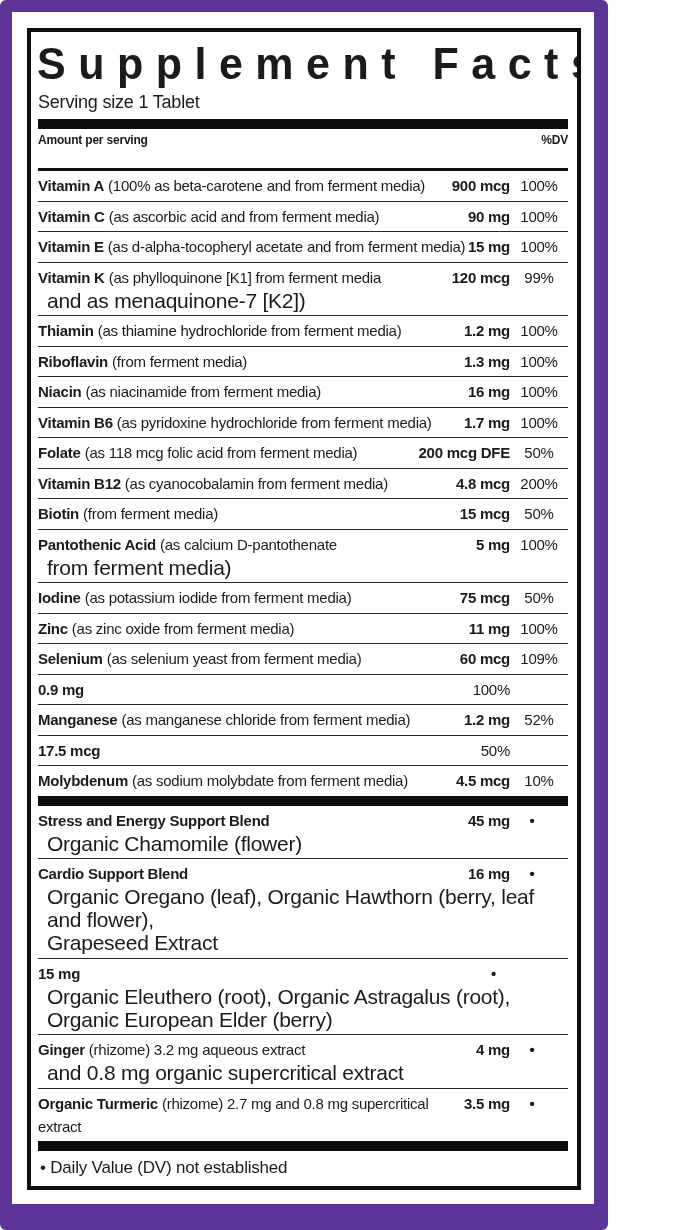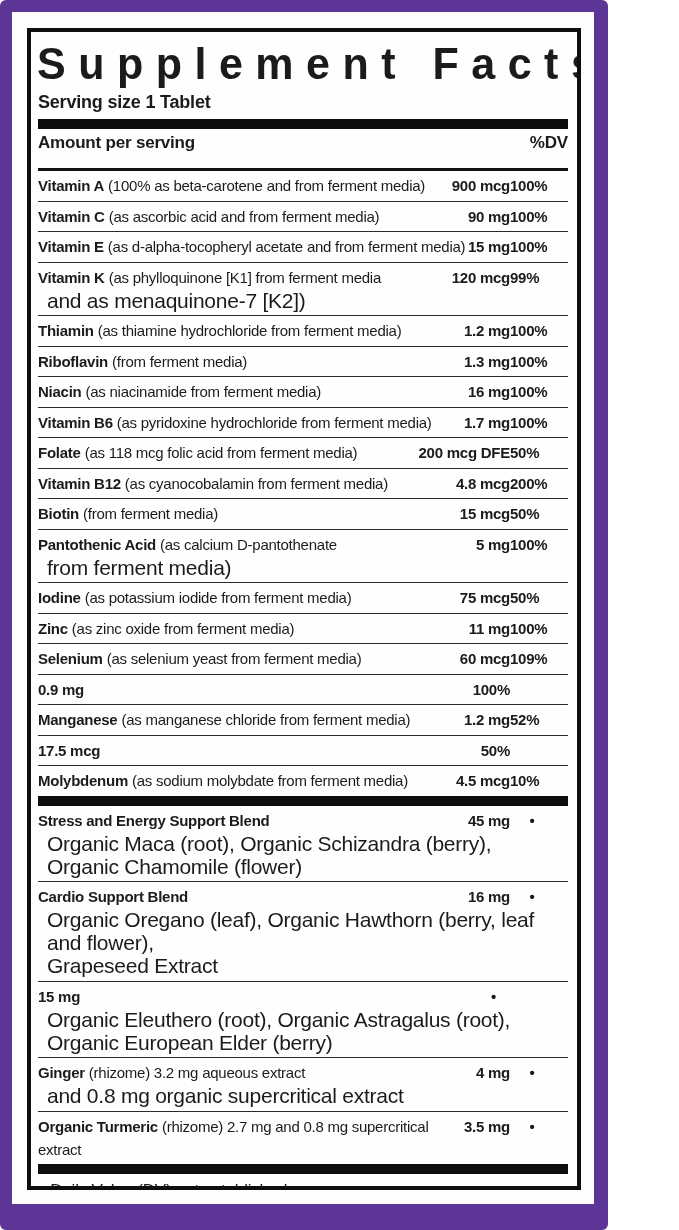--- a/index.html
+++ b/index.html
@@ -38,60 +38,60 @@
     font-weight: 800;
     letter-spacing: 12.5px;
     line-height: 1.12;
     white-space: nowrap;
     margin: 0 0 4px -1px;
     transform: scaleY(1.04);
     transform-origin: left top;
   }
   .serving {
     font-size: 18px;
-    font-weight: 700;
+    font-weight: 400;
     letter-spacing: -0.2px;
     padding: 2px 0 6px 0;
   }
 
   .bar {
     height: 10px;
     background: #0d0d0d;
     flex: none;
   }
 
   .col-header {
     display: grid;
     grid-template-columns: 1fr auto;
     align-items: end;
     font-weight: 700;
-    font-size: 17px;
+    font-size: 12px;
     letter-spacing: -0.2px;
-    padding: 4px 0 15px 0;
+    padding: 4px 0 21px 0;
     border-bottom: 3px solid #111;
   }
   .col-header .dvh { text-align: right; }
 
   .rows { flex: 1 1 auto; }
 
   .row { padding: 3px 0 3.5px 0; }
   .row + .row { border-top: 1.5px solid #2b2b2b; }
 
   .line1 {
     display: grid;
     grid-template-columns: 1fr max-content 58px;
     align-items: baseline;
     font-size: 15px;
     line-height: 23px;
     letter-spacing: -0.25px;
   }
   .nm { font-weight: 700; }
   .desc { font-weight: 400; margin-left: 4px; }
   .amt { font-weight: 700; white-space: nowrap; }
-  .dv  { font-weight: 700; text-align: left; white-space: nowrap; }
+  .dv  { font-weight: 400; text-align: center; white-space: nowrap; }
   .dv.dot { text-align: center; padding-right: 14px; font-weight: 900; }
 
   .cont {
     font-size: 21px;
     line-height: 23px;
     letter-spacing: -0.25px;
     padding-left: 9px;
     font-weight: 400;
   }
 
@@ -253,21 +253,20 @@
               <span class="dv">10%</span>
             </div>
           </div>
           <div class="bar"></div>
           <div class="row">
             <div class="line1">
               <span class="name-cell"><span class="nm">Stress and Energy Support Blend</span></span>
               <span class="amt">45 mg</span>
               <span class="dv dot">•</span>
             </div>
-            <div class="cont">Organic Maca (root), Organic Schizandra (berry),</div>
             <div class="cont">Organic Chamomile (flower)</div>
           </div>
           <div class="row">
             <div class="line1">
               <span class="name-cell"><span class="nm">Cardio Support Blend</span></span>
               <span class="amt">16 mg</span>
               <span class="dv dot">•</span>
             </div>
             <div class="cont">Organic Oregano (leaf), Organic Hawthorn (berry, leaf and flower),</div>
             <div class="cont">Grapeseed Extract</div>

